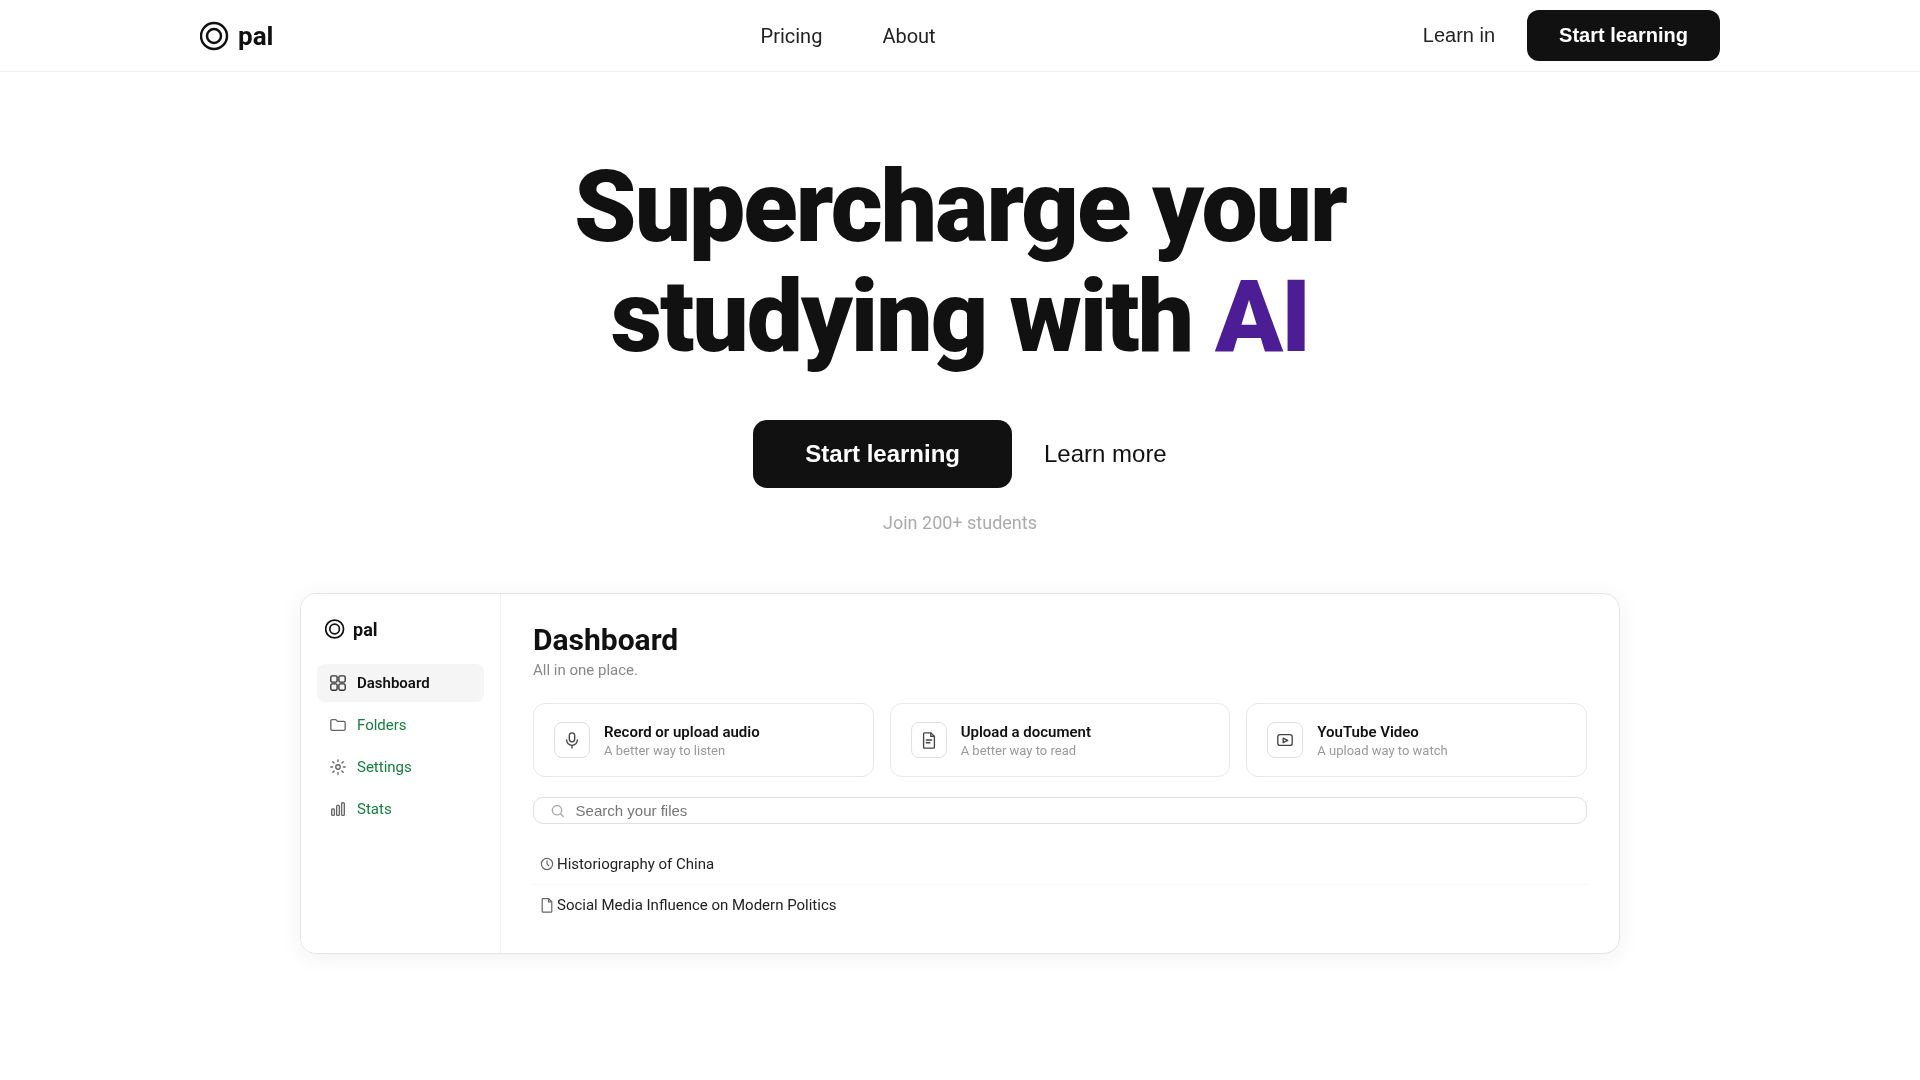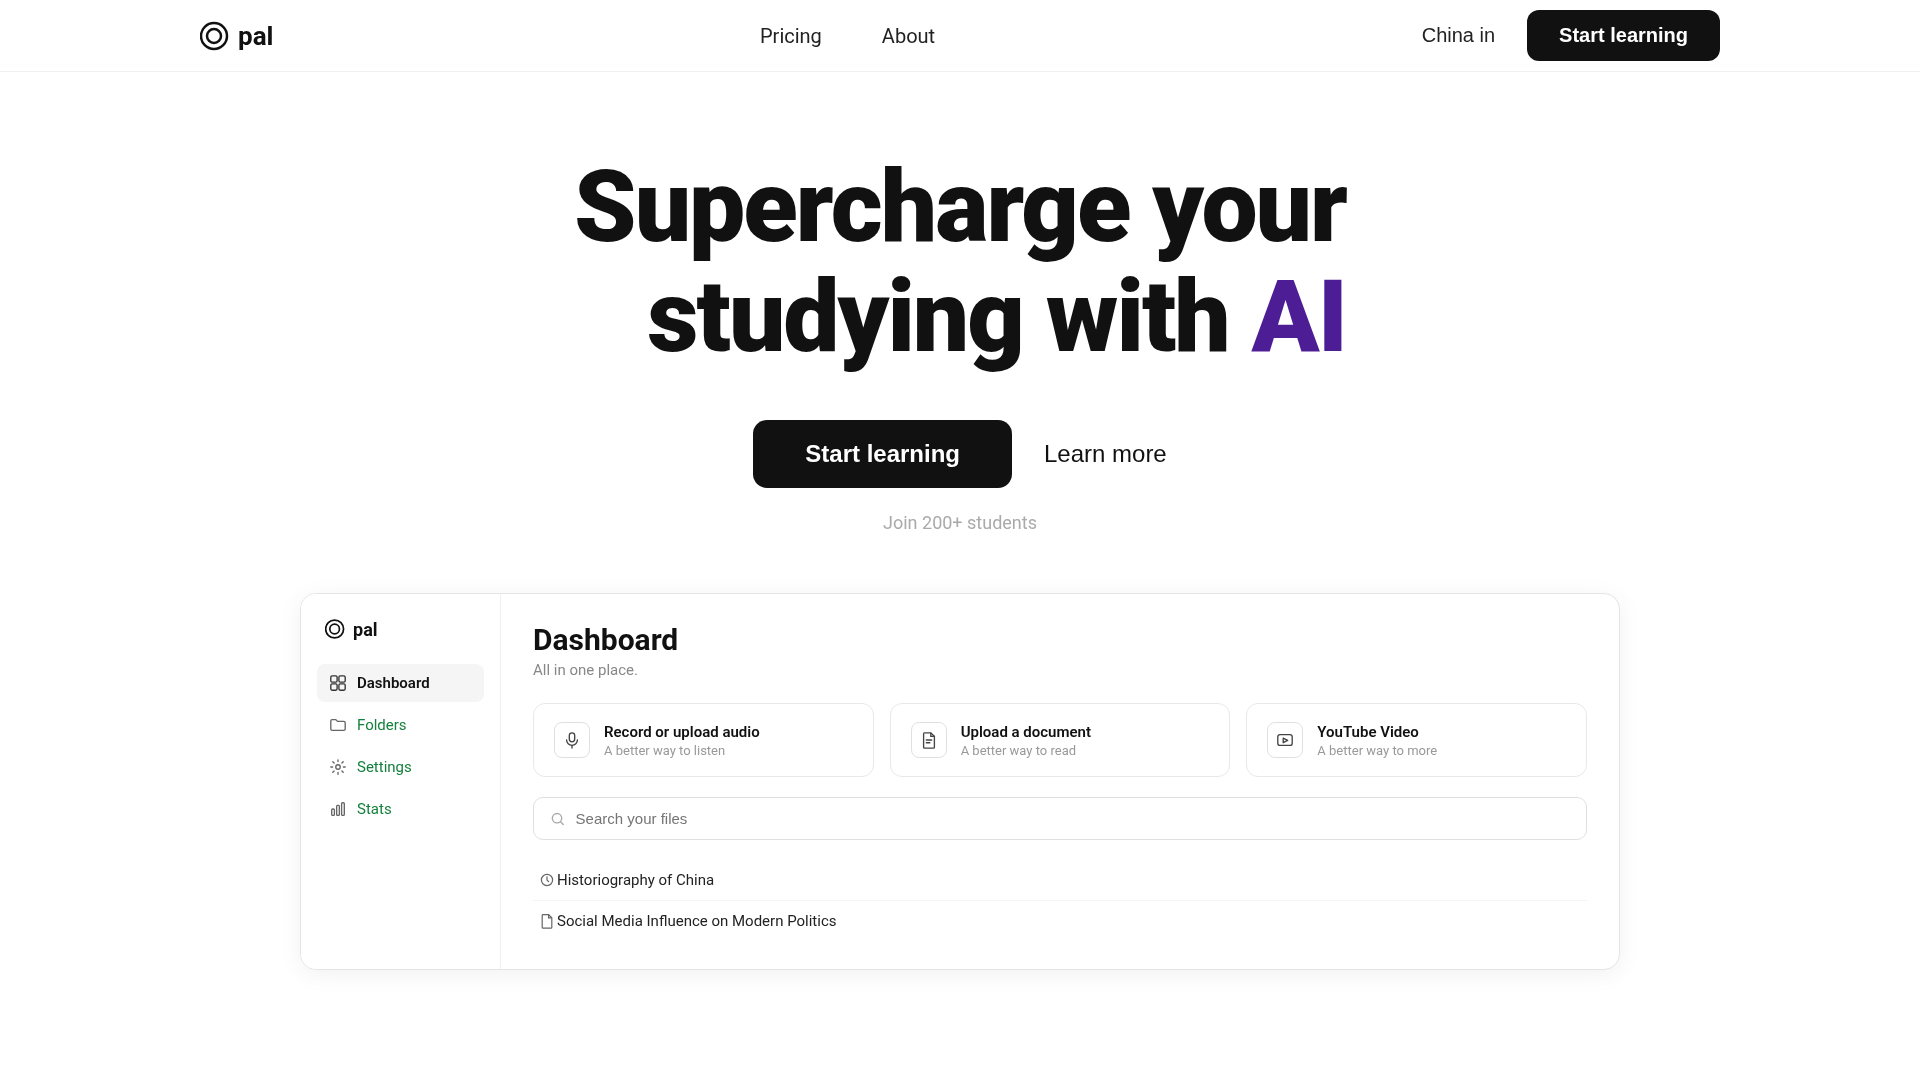--- a/index.html
+++ b/index.html
@@ -87,21 +87,20 @@
       padding-bottom: 40px;
       text-align: center;
     }
 
     .hero-title {
       font-size: 100px;
       font-weight: 900;
       line-height: 1.1;
       color: #111;
       letter-spacing: -2px;
-      text-align: right;
     }
 
     .hero-title .normal {
       color: #111;
     }
 
     .hero-title .ai-text {
       color: #4c1d95;
       font-weight: 900;
     }
@@ -272,21 +271,21 @@
       font-size: 13px;
       color: #999;
       margin-top: 2px;
     }
 
     .search-bar {
       display: flex;
       align-items: center;
       border: 1px solid #e0e0e0;
       border-radius: 10px;
-      padding: 12px 16px;
+      padding: 4px 16px;
       gap: 10px;
       margin-bottom: 20px;
     }
 
     .search-bar input {
       border: none;
       outline: none;
       font-size: 15px;
       color: #888;
       background: transparent;
@@ -338,21 +337,21 @@
     </svg>
     <span>pal</span>
   </div>
 
   <div class="nav-center">
     <a class="nav-link">Pricing</a>
     <a class="nav-link">About</a>
   </div>
 
   <div class="nav-right">
-    <button class="sign-in-btn">China in</button>
+    <button class="sign-in-btn">Learn in</button>
     <button class="start-learning-btn-nav">Start learning</button>
   </div>
 </nav>
 
 <section class="hero">
   <h1 class="hero-title">
     <span class="bold-black">Supercharge</span><span class="normal"> your</span>
     <br>
     <span class="normal">studying with </span><span class="ai-text">AI</span>
   </h1>
@@ -447,21 +446,21 @@
 
         <div class="upload-card">
           <div class="card-icon-wrap">
             <svg width="18" height="18" viewBox="0 0 20 20" fill="none">
               <rect x="2" y="4" width="16" height="12" rx="2.5" stroke="#444" stroke-width="1.5"></rect>
               <path d="M8 8l5 2.5L8 13V8z" stroke="#444" stroke-width="1.5" stroke-linejoin="round"></path>
             </svg>
           </div>
           <div>
             <div class="card-text-title">YouTube Video</div>
-            <div class="card-text-sub">A better way to more</div>
+            <div class="card-text-sub">A upload way to watch</div>
           </div>
         </div>
       </div>
 
       <div class="search-bar">
         <svg width="16" height="16" viewBox="0 0 20 20" fill="none">
           <circle cx="9" cy="9" r="6" stroke="#aaa" stroke-width="1.8"></circle>
           <line x1="13.5" y1="13.5" x2="17" y2="17" stroke="#aaa" stroke-width="1.8" stroke-linecap="round"></line>
         </svg>
         <input type="text" placeholder="Search your files" style="">

